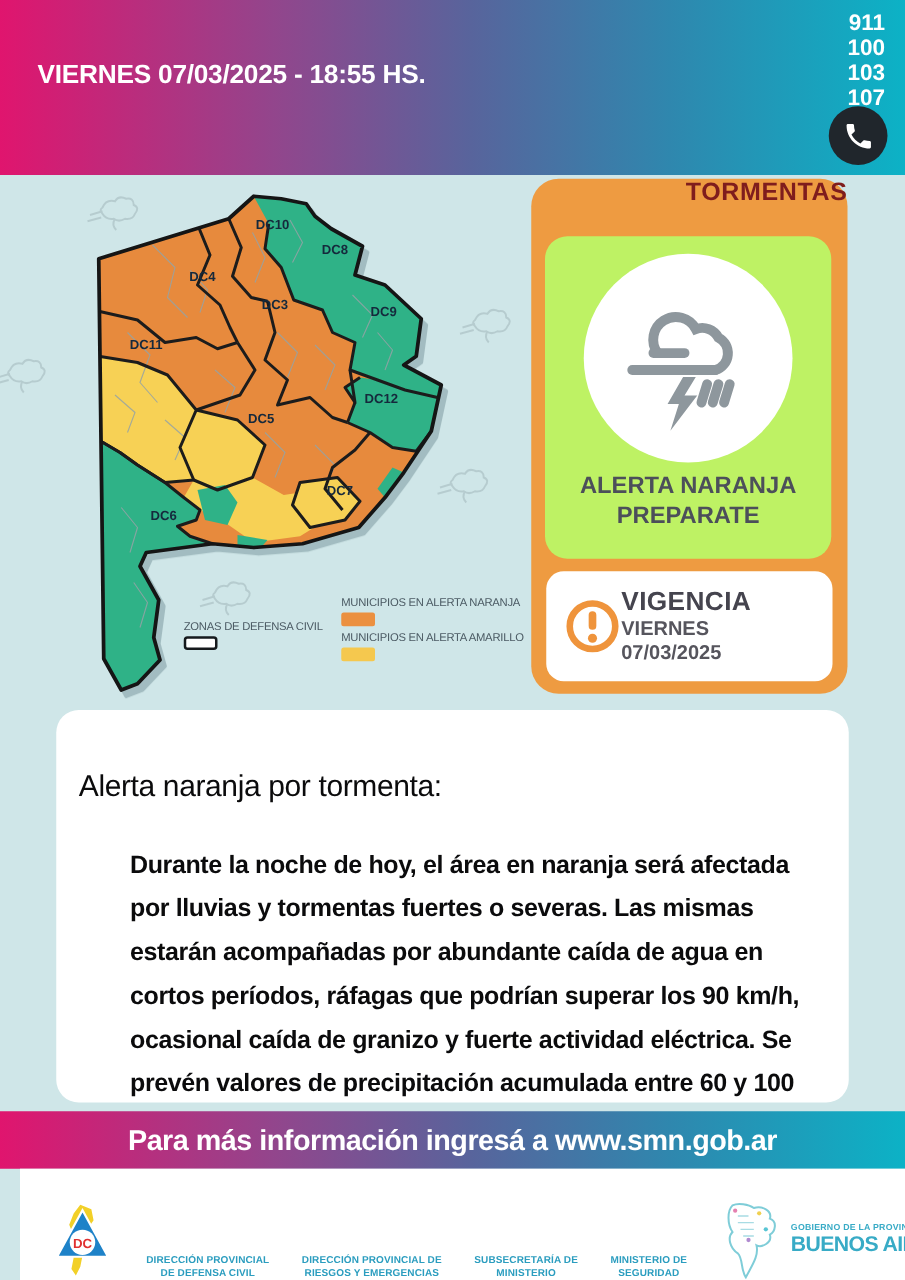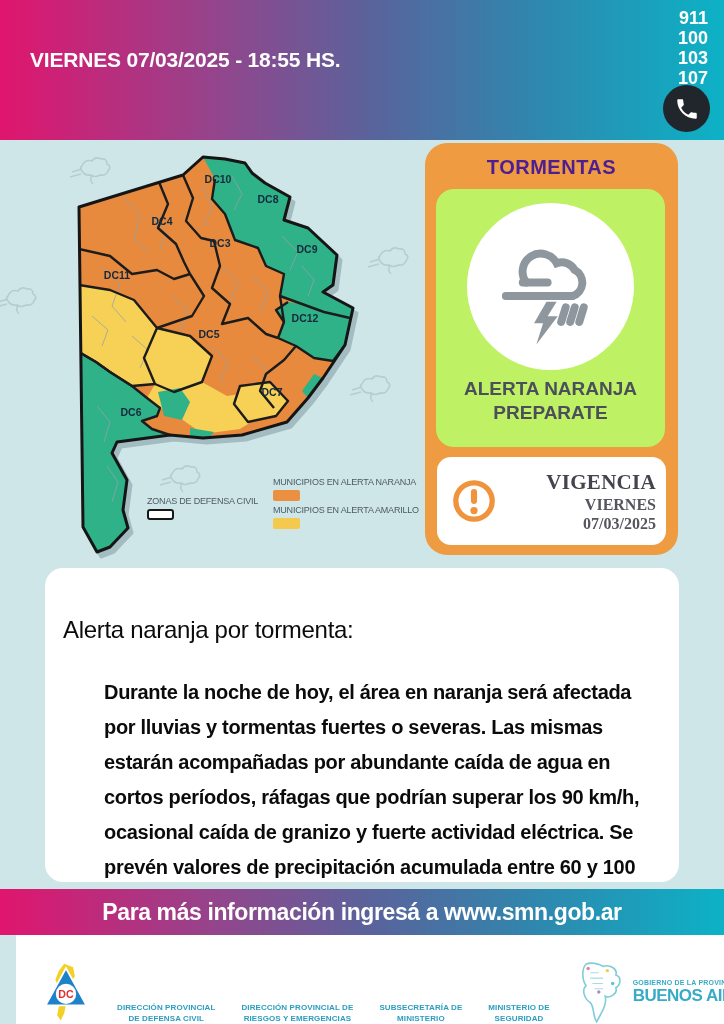--- a/index.html
+++ b/index.html
@@ -27,30 +27,30 @@
   .dc-label { font-family:"Liberation Sans",sans-serif; font-size:10.5px; font-weight:bold; fill:#15293c; }
 
   
   .legend-item { position:absolute; color:#4b5a63; font-size:9px; letter-spacing:-.2px; white-space:nowrap; }
   .legend-swatch { width:27px; height:11px; margin-top:3px; border-radius:2px; }
   .legend-swatch.outline { background:#fff; border:2.5px solid #15191c; border-radius:3px; }
 
   
   .alert-card { position:absolute; left:425px; top:143px; width:253px; height:412px;
     background:#ee9b41; border-radius:22px; }
-  .alert-card .hazard { margin-top:13px; text-align:center; color:#4c1d95; font-weight:bold; font-size:20px; letter-spacing:.5px; }
+  .alert-card .hazard { text-align:right; color:#7f1d1d; font-weight:bold; font-size:20px; letter-spacing:.5px; }
   .inner-card { position:absolute; left:11px; top:46px; width:229px; height:258px; background:#bef264; border-radius:18px; }
   .icon-circle { position:absolute; left:31px; top:14px; width:167px; height:167px; border-radius:50%; background:#fff;
     display:flex; align-items:center; justify-content:center; }
   .icon-circle svg { width:122px; height:122px; }
   .level { position:absolute; left:0; top:188px; width:100%; text-align:center; color:#4c4f5a; font-weight:bold; font-size:19px; line-height:24px; }
   .validity-card { position:absolute; left:12px; top:314px; width:229px; height:88px; background:#fff; border-radius:14px;
     display:flex; align-items:center; padding:0 10px 0 14px; }
   .validity-card .exc { width:46px; height:46px; flex:0 0 46px; }
-  .validity-text { flex:1; text-align:right;font-family:Liberation Serif, serif; }
+  .validity-text { flex:1; text-align:left; }
   .validity-text .v-title { color:#45444e; font-weight:bold; font-size:21px; letter-spacing:.3px; }
   .validity-text .v-day, .validity-text .v-date { color:#56555d; font-weight:bold; font-size:16px; line-height:19px; }
 
   
   .desc-card { position:absolute; left:45px; top:568px; width:634px; height:314px; background:#fff; border-radius:18px;
     padding:48px 30px 0 18px; color:#0b0b0c; }
   .desc-card h2 { font-size:24px; font-weight:normal; letter-spacing:-.3px; margin-bottom:31px; }
   .desc-card p { font-size:20px; font-weight:bold; letter-spacing:-.3px; line-height:35px; max-width:600px;margin-left:41px; }
 
   

